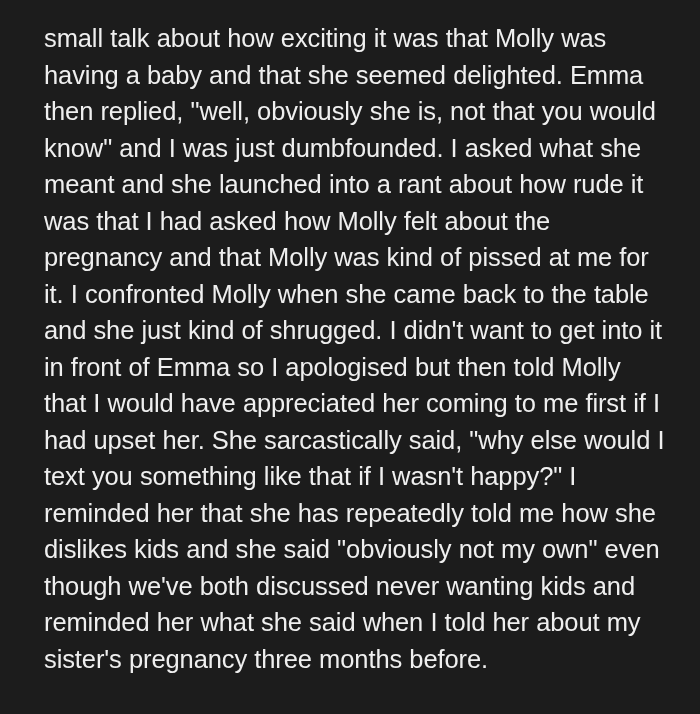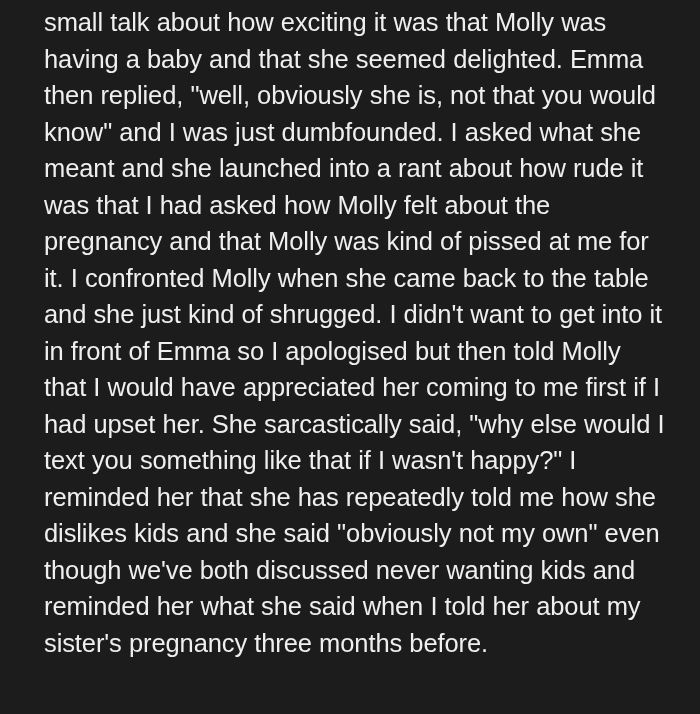--- a/index.html
+++ b/index.html
@@ -11,21 +11,21 @@
     width: 700px;
     height: 714px;
     overflow: hidden;
     font-family: "Liberation Sans", sans-serif;
   }
   .page {
     width: 700px;
     height: 714px;
     box-sizing: border-box;
     background: #1c1c1c;
-    padding: 0px 32px 0 44px;
+    padding: 16px 32px 0 44px;
     display: flex;
     align-items: flex-start;
   }
   .story-text {
     color: #efefef;
     font-family: "Liberation Sans", sans-serif;
     font-size: 25.5px;
     line-height: 36.5px;
     letter-spacing: -0.1px;
     margin: 0;

